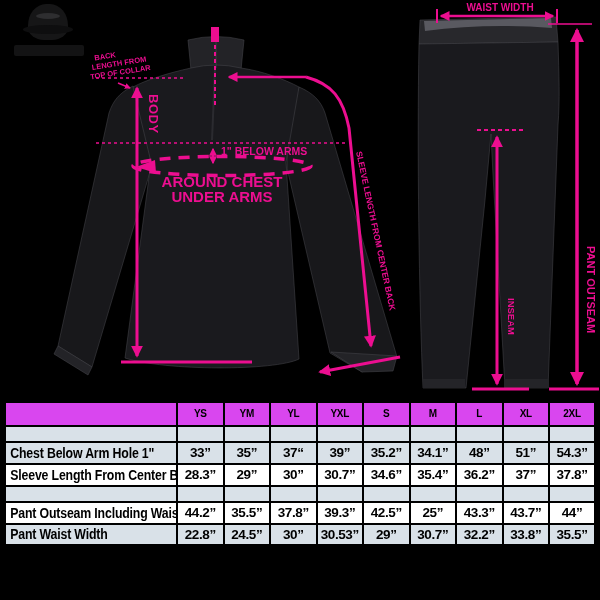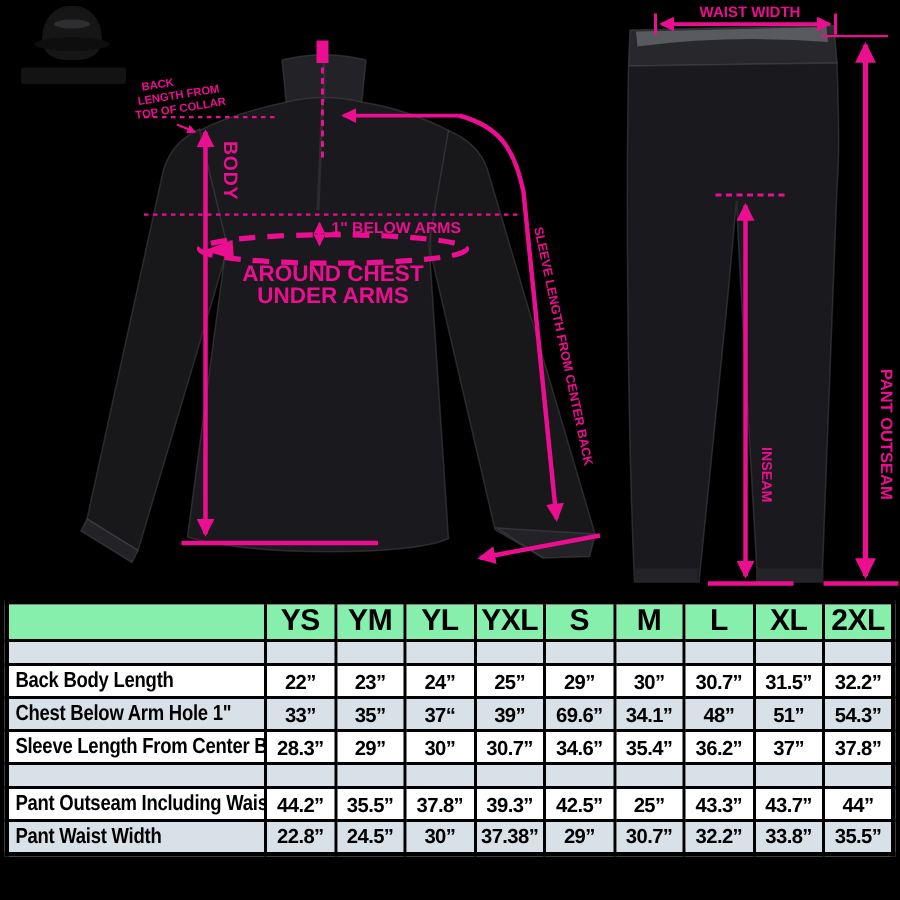--- a/index.html
+++ b/index.html
@@ -15,21 +15,21 @@
           background:#0e0e0f;border-radius:50%;}
   .wordmark{position:absolute;left:0;top:41px;width:70px;height:11px;background:#131314;border-radius:2px;}
   
   .diagram-svg{position:absolute;left:0;top:0;}
   .diagram-svg text{fill:#EC0E90;font-weight:bold;font-family:"Liberation Sans",sans-serif;}
   
   .table-wrap{position:absolute;left:3px;top:400px;width:594px;}
   table{border-collapse:collapse;table-layout:fixed;width:594px;border:3px solid #000;background:#fff;}
   th,td{border:2px solid #000;padding:0;color:#000;vertical-align:middle;overflow:hidden;}
   thead tr{height:24px;}
-  thead th{font-size:20px;font-weight:bold;text-align:center;background:#86efac;letter-spacing:-0.3px;}
+  thead th{font-size:10px;font-weight:bold;text-align:center;background:#d946ef;letter-spacing:-0.3px;}
   .label-col{width:170px;}
   tbody tr{height:22px;}
   tbody tr.spacer{height:16px;}
   tbody tr.blue td{background:#D9E1E8;}
   tbody tr.white td{background:#FFFFFF;}
   td.lab{text-align:left;}
   td.val{text-align:center;font-size:13.5px;font-weight:bold;letter-spacing:-0.4px;}
   .sq{display:inline-block;transform:scaleX(.85);transform-origin:0 50%;white-space:nowrap;
       font-size:14.5px;font-weight:bold;padding-left:5px;letter-spacing:-0.2px;}
 </style>
@@ -137,39 +137,27 @@
             <td class="val"></td>
             <td class="val"></td>
             <td class="val"></td>
             <td class="val"></td>
             <td class="val"></td>
             <td class="val"></td>
             <td class="val"></td>
             <td class="val"></td>
             <td class="val"></td>
           </tr>
-          <tr class="white">
-            <td class="lab label-col"><span class="sq">Back Body Length</span></td>
-            <td class="val">22”</td>
-            <td class="val">23”</td>
-            <td class="val">24”</td>
-            <td class="val">25”</td>
-            <td class="val">29”</td>
-            <td class="val">30”</td>
-            <td class="val">30.7”</td>
-            <td class="val">31.5”</td>
-            <td class="val">32.2”</td>
-          </tr>
           <tr class="blue">
             <td class="lab label-col"><span class="sq">Chest Below Arm Hole 1"</span></td>
             <td class="val">33”</td>
             <td class="val">35”</td>
             <td class="val">37“</td>
             <td class="val">39”</td>
-            <td class="val">69.6”</td>
+            <td class="val">35.2”</td>
             <td class="val">34.1”</td>
             <td class="val">48”</td>
             <td class="val">51”</td>
             <td class="val">54.3”</td>
           </tr>
           <tr class="white">
             <td class="lab label-col"><span class="sq">Sleeve Length From Center Back</span></td>
             <td class="val">28.3”</td>
             <td class="val">29”</td>
             <td class="val">30”</td>
@@ -202,21 +190,21 @@
             <td class="val">25”</td>
             <td class="val">43.3”</td>
             <td class="val">43.7”</td>
             <td class="val">44”</td>
           </tr>
           <tr class="blue">
             <td class="lab label-col"><span class="sq">Pant Waist Width</span></td>
             <td class="val">22.8”</td>
             <td class="val">24.5”</td>
             <td class="val">30”</td>
-            <td class="val">37.38”</td>
+            <td class="val">30.53”</td>
             <td class="val">29”</td>
             <td class="val">30.7”</td>
             <td class="val">32.2”</td>
             <td class="val">33.8”</td>
             <td class="val">35.5”</td>
           </tr>
         </tbody>
     </table>
   </div>
 

